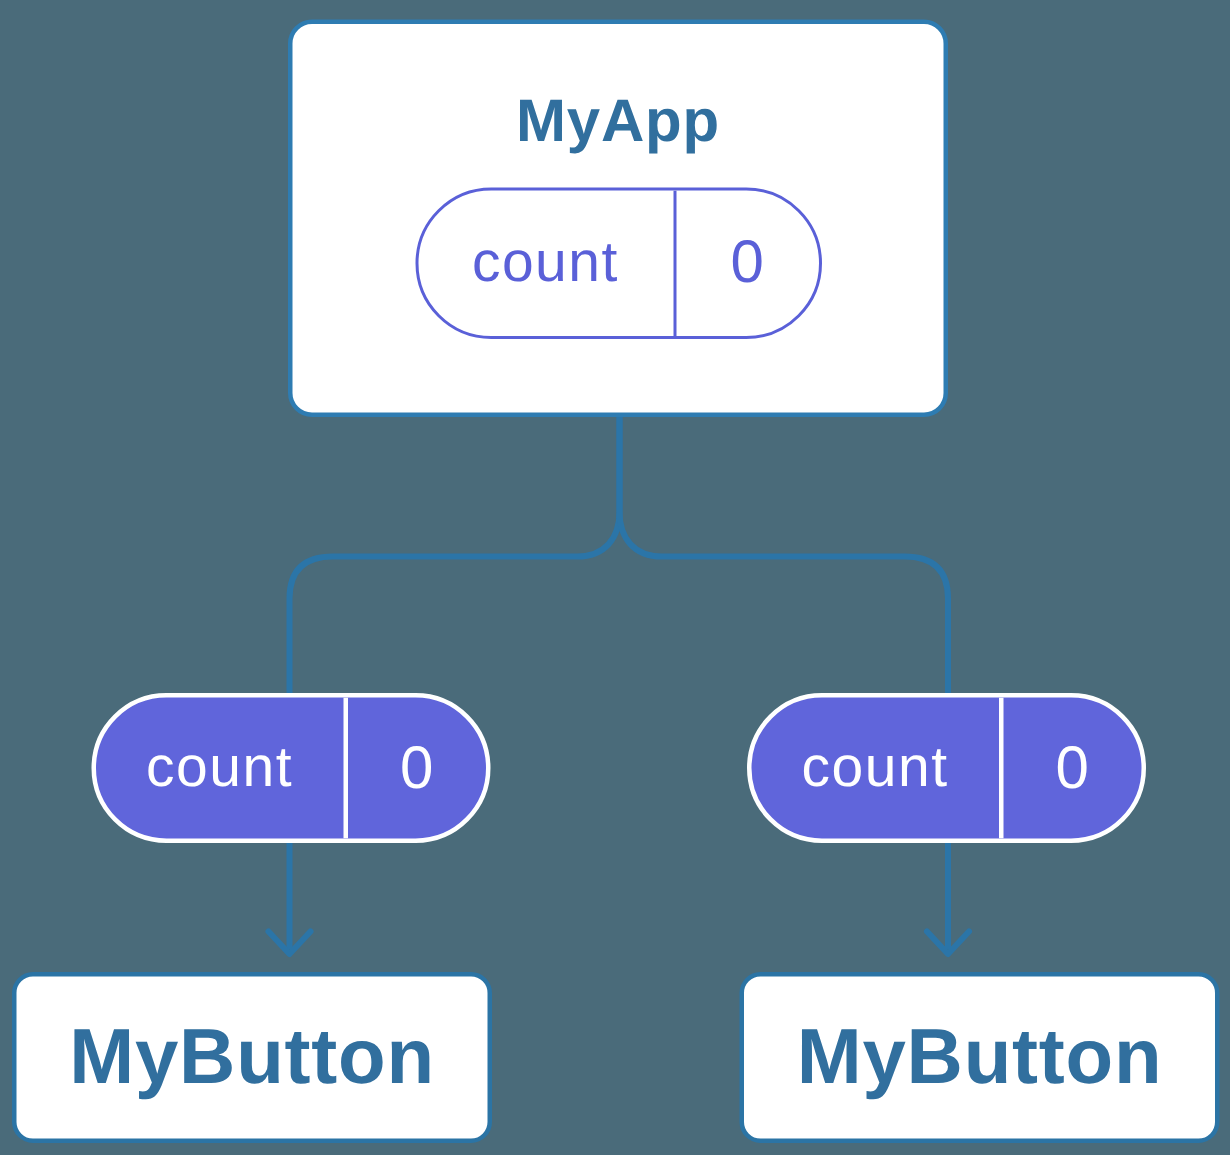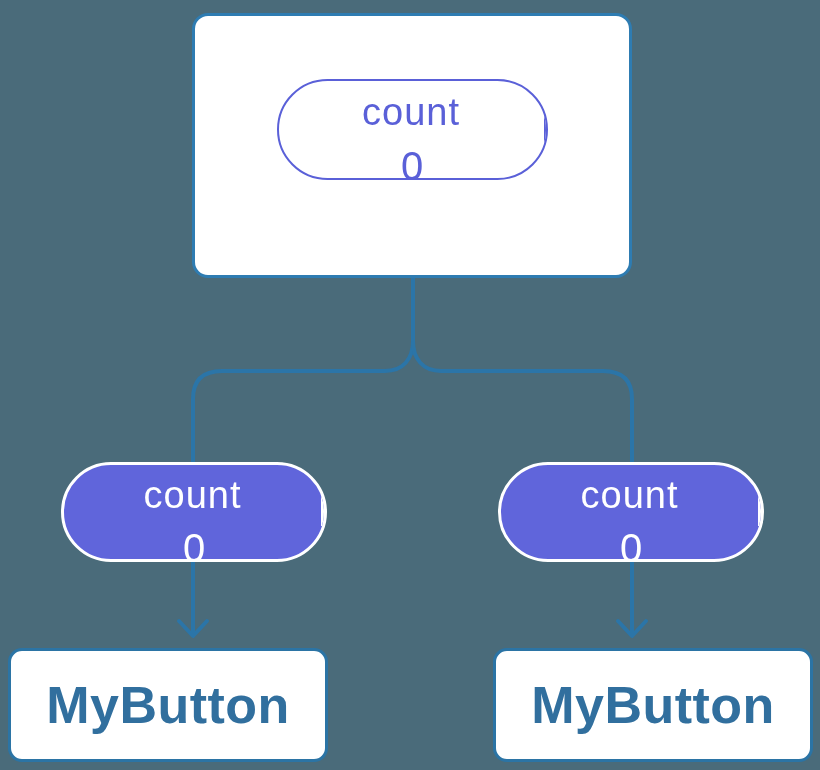--- a/index.html
+++ b/index.html
@@ -41,21 +41,20 @@
     font-weight: 700;
     letter-spacing: 0.5px;
     color: #316f9e;
     line-height: 1.15;
   }
   
   .pill {
     display: flex;
     border-radius: 60px;
     overflow: hidden;
-    flex-direction: column;
   }
   .pill-outline {
     width: 271px; height: 101px;
     margin-top: 21px;
     background: #ffffff;
     border: 2px solid #5a60d8;
   }
   .pill-outline .pill-label,
   .pill-outline .pill-value { color: #5a60d8; }
   .pill-outline .pill-label { border-right: 2px solid #5a60d8; }
@@ -117,20 +116,21 @@
   <svg class="connectors" width="820" height="770" viewBox="0 0 820 770">
     <g fill="none" stroke="#2b75a8" stroke-width="4">
       <path d="M413 277 L413 341 C413 359 403 371 385 371 L222 371 C202 371 193 381 193 399 L193 633"></path>
       <path d="M413 277 L413 341 C413 359 423 371 441 371 L603 371 C623 371 632 381 632 399 L632 633"></path>
       <path stroke-linecap="round" stroke-linejoin="round" d="M179 621 L193 636 L207 621"></path>
       <path stroke-linecap="round" stroke-linejoin="round" d="M618 621 L632 636 L646 621"></path>
     </g>
   </svg>
 
   <div class="app-box">
+    <div class="app-title">MyApp</div>
     <div class="pill pill-outline">
       <div class="pill-label">count</div>
       <div class="pill-value">0</div>
     </div>
   </div>
 
   <div class="pill pill-filled pill-left">
     <div class="pill-label">count</div>
     <div class="pill-value">0</div>
   </div>

